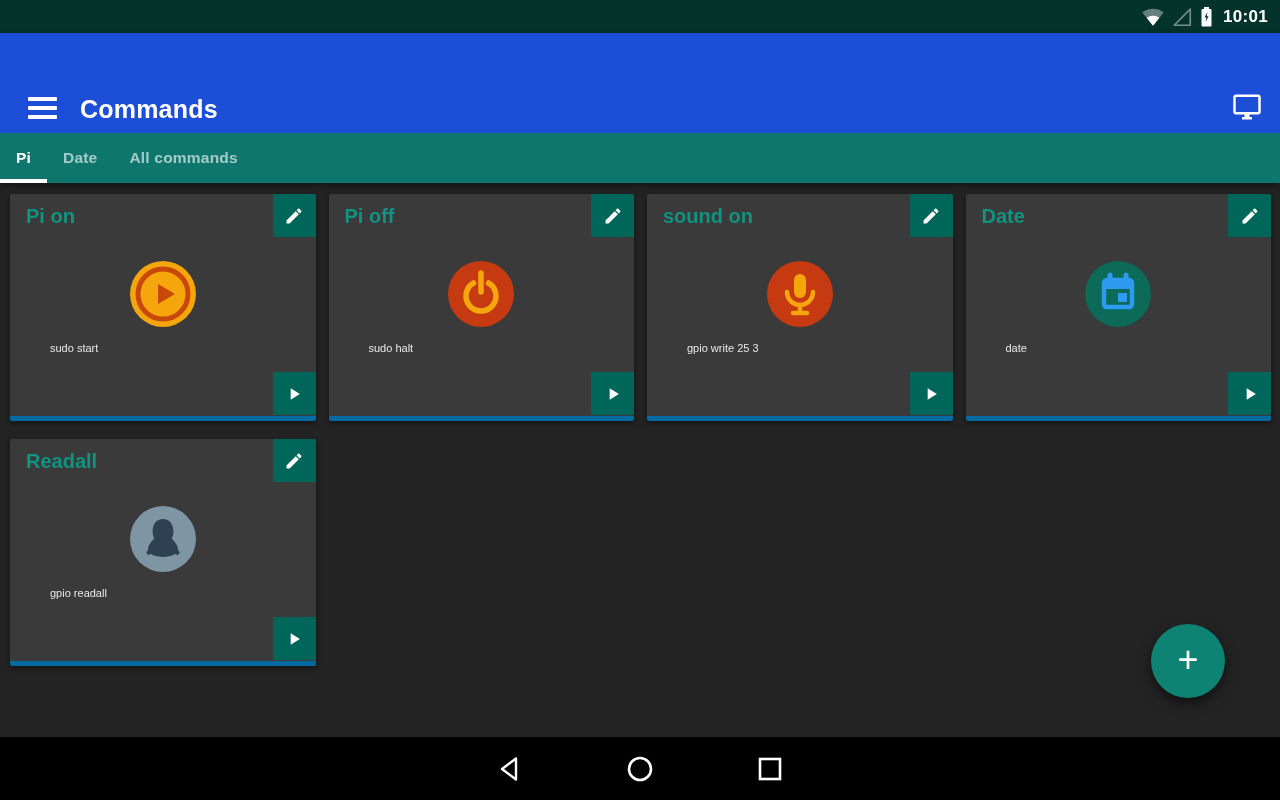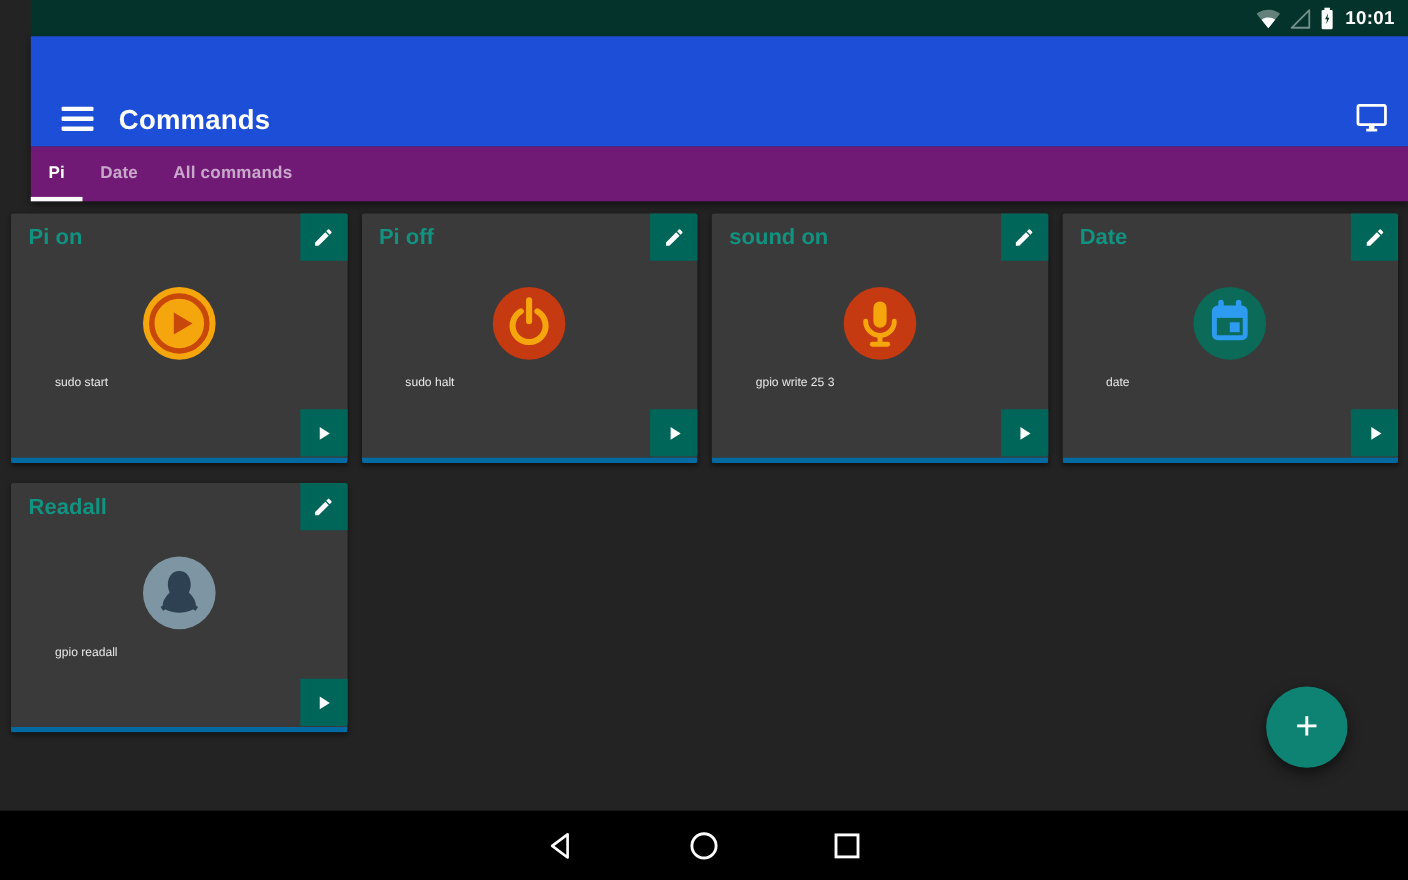--- a/index.html
+++ b/index.html
@@ -1,36 +1,36 @@
 <!DOCTYPE html>
 <html><head>
 <meta charset="utf-8">
 <style>
   * { margin:0; padding:0; box-sizing:border-box; }
   html,body { width:1280px; height:800px; background:#000; }
   body { font-family:"Liberation Sans","DejaVu Sans",sans-serif; }
-  .screen { position:relative; width:1280px; height:800px; overflow:hidden; background:#232323;padding-left:28px; }
+  .screen { position:relative; width:1280px; height:800px; overflow:hidden; background:#232323; }
 
   
   .status-bar {
     height:33px; background:#04332B; display:flex; align-items:center;
     justify-content:flex-end; padding-right:12px; gap:7px;
   }
   .status-bar svg { display:block; }
   .clock { color:#fff; font-size:17px; font-weight:700; letter-spacing:.3px; margin-left:3px; }
 
   
   .header { position:relative; z-index:5; box-shadow:0 3px 7px rgba(0,0,0,.45); }
   .app-bar { height:100px; background:#1d4ed8; position:relative; }
   .hamburger { position:absolute; left:28px; top:64px; width:29px; height:22px; cursor:pointer; }
   .hamburger span { display:block; height:4px; background:#fff; border-radius:1px; margin-bottom:5px; }
   .app-title { position:absolute; left:80px; top:62px; color:#fff; font-size:25px; font-weight:700; letter-spacing:.2px; }
   .display-btn { position:absolute; right:18px; top:59px; width:30px; height:30px; }
 
-  .tab-bar { height:50px; background:#701a75; display:flex; }
+  .tab-bar { height:50px; background:#0f766e; display:flex; }
   .tab {
     padding:0 16px; display:flex; align-items:center; position:relative;
     color:rgba(255,255,255,.62); font-size:15.5px; font-weight:700; letter-spacing:.2px; cursor:pointer;
   }
   .tab.active { color:#fff; }
   .tab.active::after { content:""; position:absolute; left:0; right:0; bottom:0; height:4px; background:#fff; }
 
   
   .content { position:absolute; top:183px; bottom:63px; left:0; right:0; background:#232323; }
   .grid {

